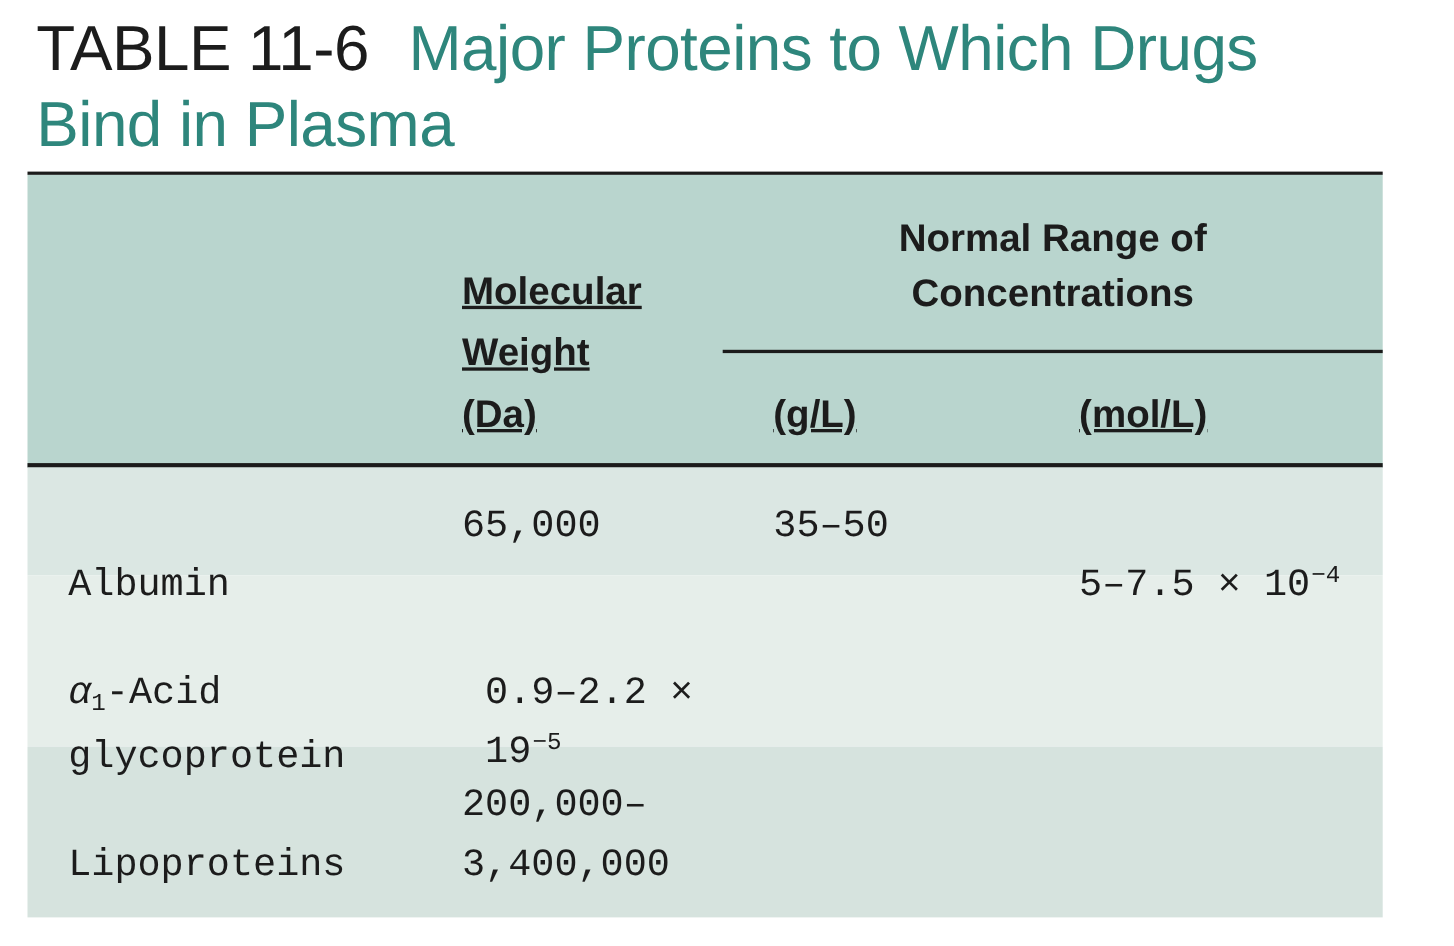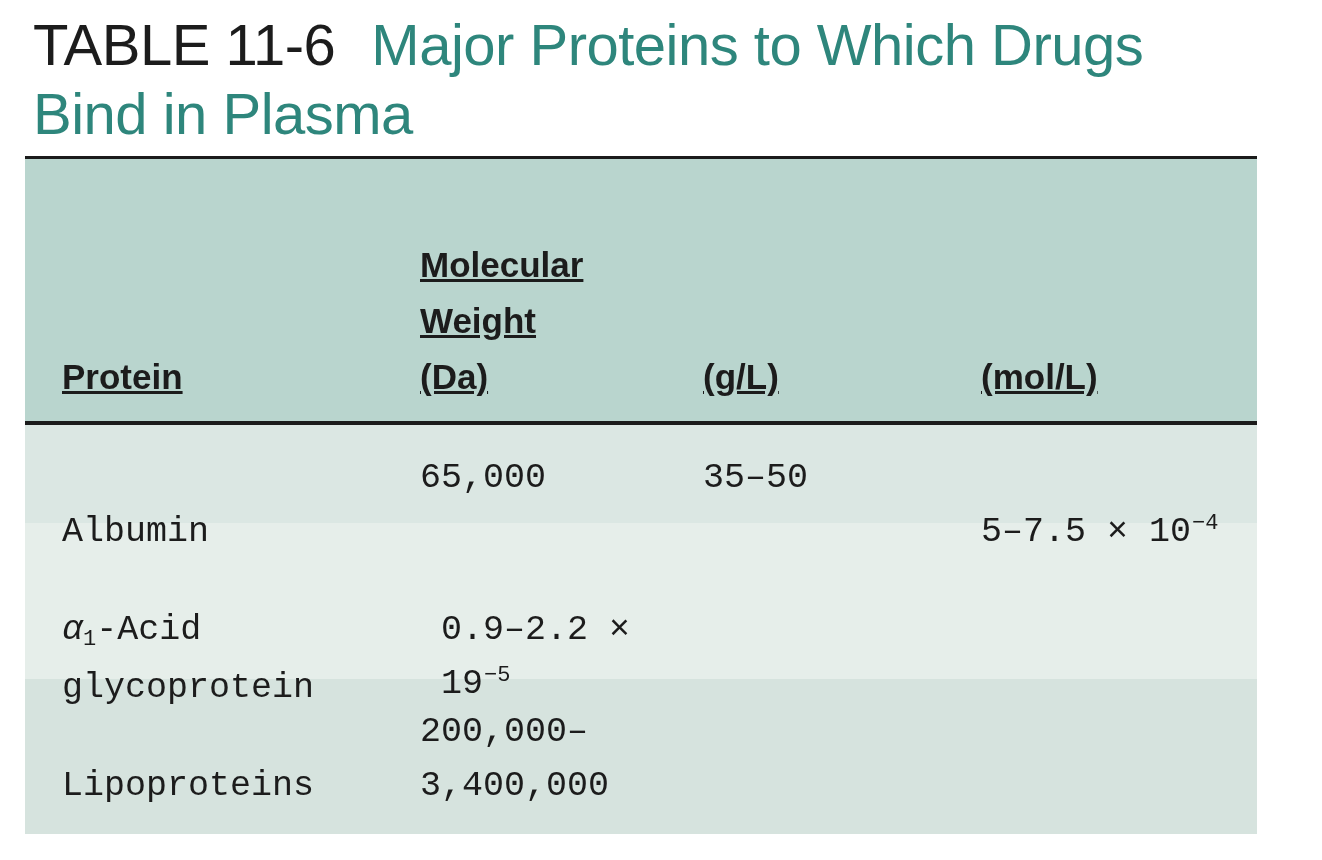--- a/index.html
+++ b/index.html
@@ -80,27 +80,28 @@
 <div class="page">
 
   <h1 class="caption">
     <span class="label">TABLE 11-6</span><span class="text">Major Proteins to Which Drugs
 Bind in Plasma</span>
   </h1>
 
   <div class="dtable">
 
     <div class="thead">
-      <div class="hcell a-p">
-        <span>Protein</span>
-      </div>
       <div class="hcell a-m">
         <span>Molecular
 Weight
 (Da)</span>
+      </div>
+      <div class="a-n">
+        <span>Normal Range of
+Concentrations</span>
       </div>
       <div class="hcell a-g">
         <span>(g/L)</span>
       </div>
       <div class="hcell a-l">
         <span>(mol/L)</span>
       </div>
     </div>
 
     <div class="row row-0">

